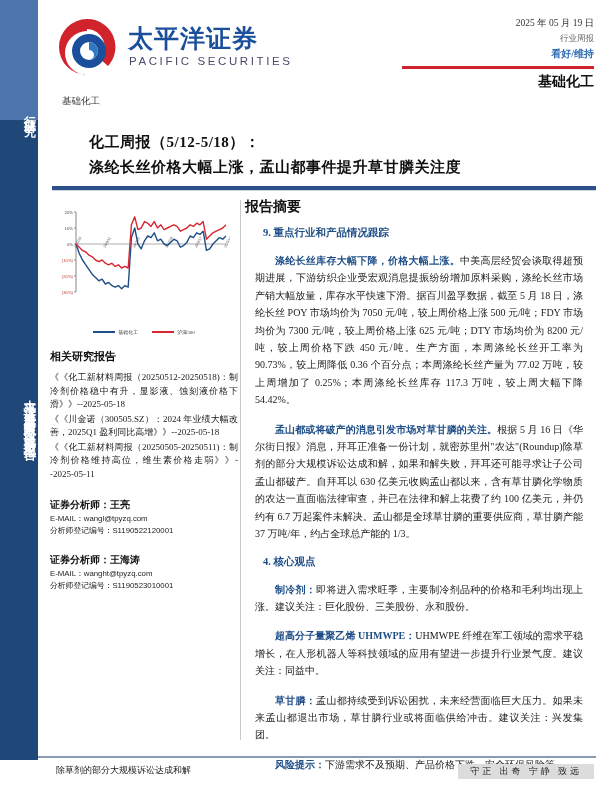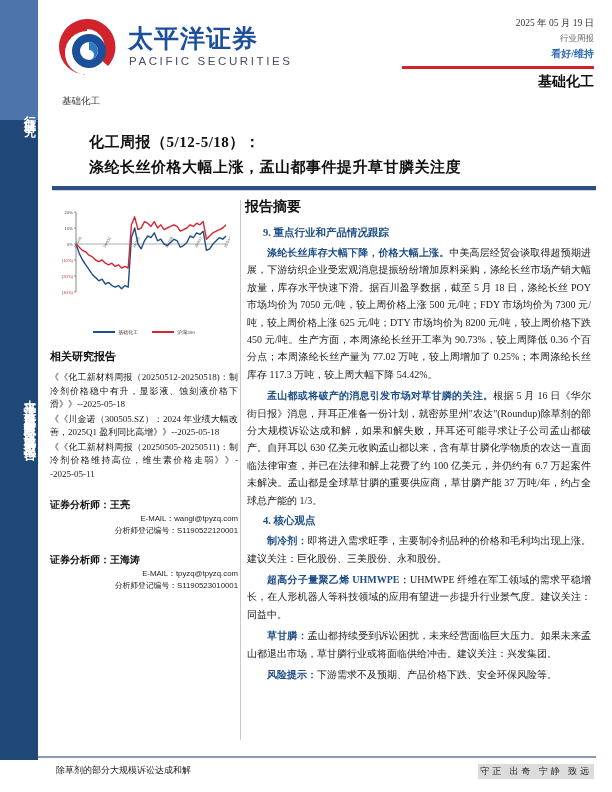--- a/index.html
+++ b/index.html
@@ -82,33 +82,33 @@
   .lg-item{display:flex;align-items:center;gap:3px;}
   .lg-line{width:22px;height:2.5px;display:inline-block;}
   .lg-t{font-size:5px;color:#333;}
 
   
   .rr-h{font-size:11px;font-weight:bold;color:#111;margin:14px 0 7px 0;}
   .rr-item{font-size:9px;line-height:13.5px;color:#1a1a1a;text-align:justify;margin-bottom:1px;}
 
   .an-block{margin-top:16px;}
   .an-name{font-size:10px;font-weight:bold;color:#111;line-height:16px;}
-  .an-meta{font-size:7.8px;color:#222;line-height:11.5px;font-family:"Liberation Sans","DejaVu Sans",sans-serif;text-align:right;}
+  .an-meta{font-size:7.8px;color:#222;line-height:11.5px;font-family:"Liberation Sans","DejaVu Sans",sans-serif;}
 
   
   .rep-h{font-size:14px;font-weight:bold;color:#111;margin:0 0 10px 2px;}
   .num-h{font-size:10.5px;font-weight:bold;color:#1f4e87;margin:5px 0 2px 20px;}
-  .para{font-size:10px;line-height:17.4px;color:#1a1a1a;text-align:justify;text-indent:20px;margin:4px;}
+  .para{font-size:10px;line-height:17.4px;color:#1a1a1a;text-align:justify;text-indent:20px;margin:12px;}
   .para b{color:#1f4e87;font-weight:bold;}
   .para .lead{color:#1f4e87;font-weight:bold;}
 
   
   .foot-rule{position:absolute;left:38px;right:16px;top:756px;height:2px;background:#8a9ab3;}
   .foot-l{position:absolute;left:56px;top:764px;font-size:9px;color:#222;}
-  .foot-r{position:absolute;right:18px;top:764px;font-size:9px;color:#222;letter-spacing:3px;background:#dcdcdc;padding:1px 2px;}
+  .foot-r{position:absolute;right:18px;top:764px;font-size:9px;color:#222;letter-spacing:3px;background:#dcdcdc;padding:1px 12px;}
 </style>
 </head>
 <body>
 
 <div class="page">
 
   <div class="rail-top"></div>
   <div class="rail-mid"></div>
   <div class="rail-text top">行业研究</div>
   <div class="rail-text mid">太平洋证券股份有限公司证券研究报告</div>
@@ -193,21 +193,21 @@
       </div>
 
     <div id="analyst-list">
         <div class="an-block">
           <div class="an-name">证券分析师：王亮</div>
           <div class="an-meta">E-MAIL：wangl@tpyzq.com</div>
           <div class="an-meta">分析师登记编号：S1190522120001</div>
         </div>
         <div class="an-block">
           <div class="an-name">证券分析师：王海涛</div>
-          <div class="an-meta">E-MAIL：tpyzq@tpyzq.com</div>
+          <div class="an-meta">E-MAIL：wanght@tpyzq.com</div>
           <div class="an-meta">分析师登记编号：S1190523010001</div>
         </div>
       </div>
   </div>
 
   <div class="col-right">
     <div class="rep-h">报告摘要</div>
     <div id="summary-body">
         <div class="num-h">9. 重点行业和产品情况跟踪</div>
         <p class="para"><b class="lead">涤纶长丝库存大幅下降，价格大幅上涨。</b><span>中美高层经贸会谈取得超预期进展，下游纺织企业受宏观消息提振纷纷增加原料采购，涤纶长丝市场产销大幅放量，库存水平快速下滑。据百川盈孚数据，截至 5 月 18 日，涤纶长丝 POY 市场均价为 7050 元/吨，较上周价格上涨 500 元/吨；FDY 市场均价为 7300 元/吨，较上周价格上涨 625 元/吨；DTY 市场均价为 8200 元/吨，较上周价格下跌 450 元/吨。生产方面，本周涤纶长丝开工率为 90.73%，较上周降低 0.36 个百分点；本周涤纶长丝产量为 77.02 万吨，较上周增加了 0.25%；本周涤纶长丝库存 117.3 万吨，较上周大幅下降 54.42%。</span></p>

